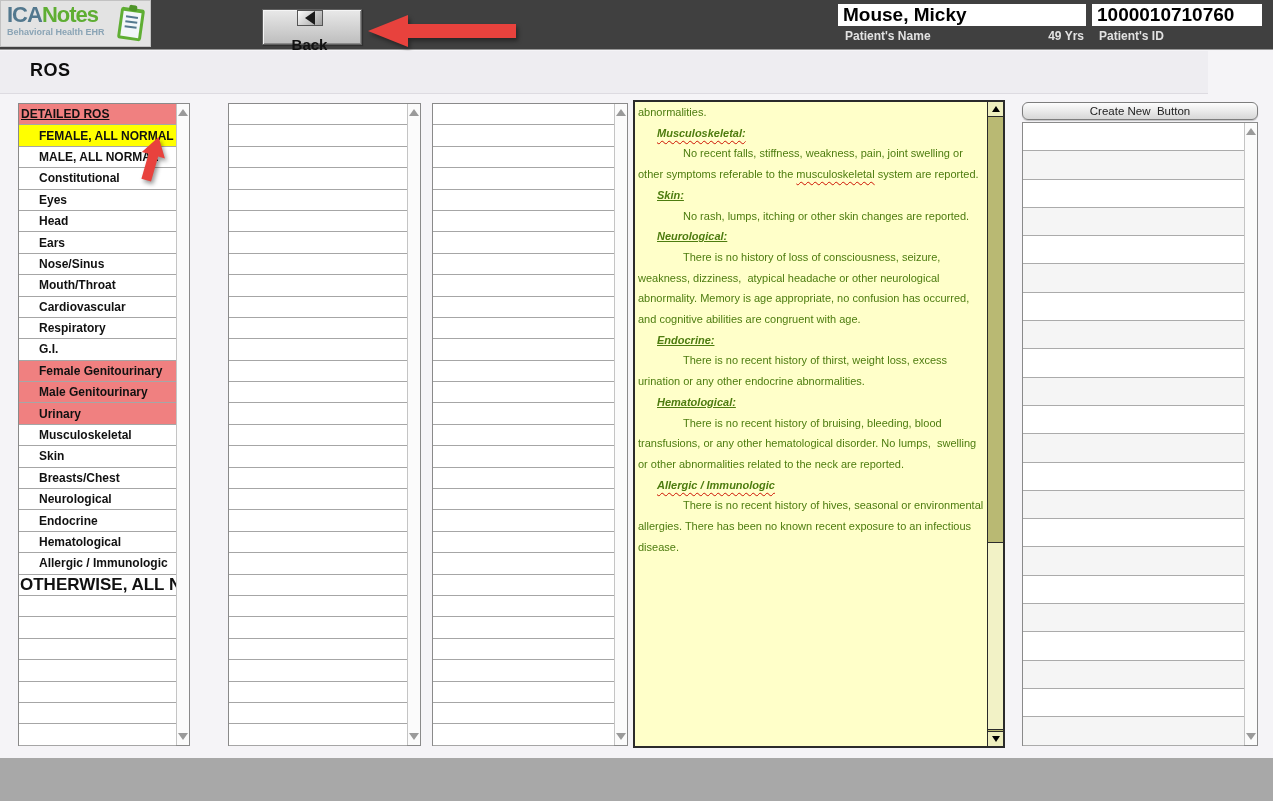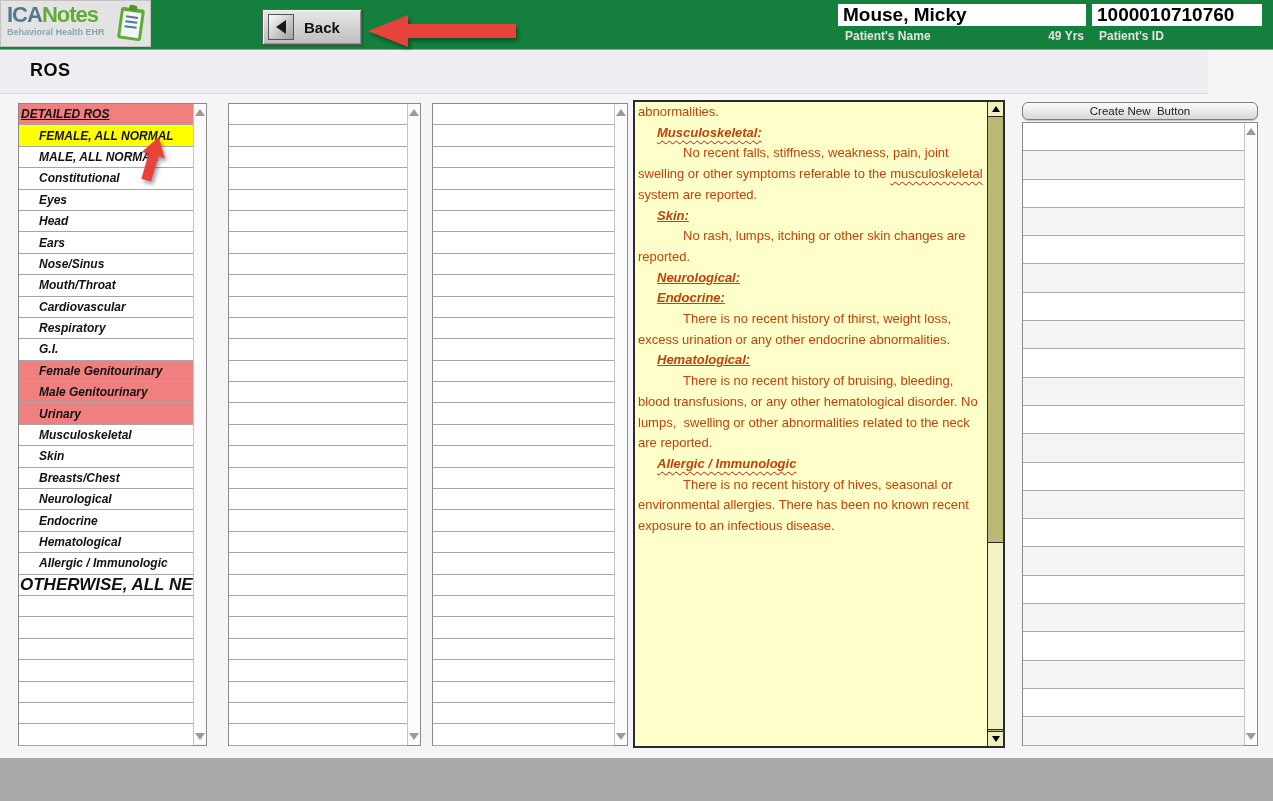--- a/index.html
+++ b/index.html
@@ -1,63 +1,63 @@
 <!DOCTYPE html>
 <html><head>
 <meta charset="utf-8">
 <style>
   * { margin:0; padding:0; box-sizing:border-box; }
   html,body { background:#888; }
   body { font-family:"Liberation Sans", sans-serif; }
   .screen { position:relative; width:1273px; height:801px; background:#f5f4f7; overflow:hidden; margin:0 auto; }
 
   
-  .topbar { position:absolute; left:0; top:0; width:1273px; height:50px; background:#15803d; border-bottom:1px solid #979797; }
+  .topbar { position:absolute; left:0; top:0; width:1273px; height:50px; background:#404040; border-bottom:1px solid #979797; }
   .logo { position:absolute; left:0; top:0; width:151px; height:47px; background:#e3e3e3; border:1px solid #c2c2c2; padding:2px 4px 0 6px; }
   .logo-line1 { font-weight:bold; font-size:22px; letter-spacing:-1px; line-height:24px; white-space:nowrap; }
   .ica { color:#53788e; } .notes { color:#5fae33; }
   .logo-sub { font-size:9px; font-weight:bold; color:#8aa4b5; letter-spacing:0; margin-top:0px; }
   .logo-badge { position:absolute; right:2px; top:3px; }
 
-  .backbtn { position:absolute; display:flex; align-items:center; gap:10px; background:linear-gradient(#e9e9e9,#bdbdbd); border:1px solid #5f5f5f; box-shadow:inset 1px 1px 0 #f5f5f5, inset -1px -1px 0 #8a8a8a, 1px 1px 1px rgba(0,0,0,.25); cursor:pointer; padding:0 10px 0 5px; }
+  .backbtn { position:absolute; display:flex; align-items:center; gap:10px; background:linear-gradient(#e9e9e9,#bdbdbd); border:1px solid #5f5f5f; box-shadow:inset 1px 1px 0 #f5f5f5, inset -1px -1px 0 #8a8a8a, 1px 1px 1px rgba(0,0,0,.25); cursor:pointer; padding:0 10px 0 5px;flex-direction:column; }
   .backbtn.top { left:262px; top:9px; width:100px; height:36px; }
   .backicon { display:flex; align-items:center; justify-content:center; width:26px; height:26px; background:linear-gradient(135deg,#fdfdfd,#9f9f9f); border:1px solid #555; }
   .tri-left { width:0; height:0; border-top:7px solid transparent; border-bottom:7px solid transparent; border-right:10px solid #1a1a1a; }
   .backlabel { font-size:15px; font-weight:bold; color:#111; }
 
   .pfield { position:absolute; top:4px; height:22px; background:#fff; font-size:19px; font-weight:bold; color:#000; line-height:22px; padding-left:5px; overflow:hidden; }
   .pname { left:838px; width:248px; }
   .pid   { left:1092px; width:170px; }
   .plabel { position:absolute; top:29px; font-size:12px; font-weight:bold; color:#e2e2e2; }
   .lname { left:845px; } .lage { left:1018px; width:66px; text-align:right; } .lid { left:1099px; }
 
   
   .titlebar { position:absolute; left:0; top:51px; width:1208px; height:43px; background:#eeedf1; border-bottom:1px solid #dddbe1; }
   .pagetitle { position:absolute; left:30px; top:9px; font-size:18px; font-weight:bold; color:#0d0d0d; letter-spacing:.5px; }
 
   
   .list { position:absolute; background:#fff; border:1px solid #8a8a8a; }
-  .leftlist { left:18px;  top:103px; width:189px; height:643px;font-style:italic; }
+  .leftlist { left:18px;  top:103px; width:172px; height:643px; }
   .midlist1 { left:228px; top:103px; width:193px; height:643px; }
   .midlist2 { left:432px; top:103px; width:196px; height:643px; }
   .rows { position:absolute; left:0; top:0; right:13px; bottom:0; }
   .lrow { height:21.4px; border-bottom:1px solid #a6a6a6; font-size:12px; font-weight:bold; color:#111; display:flex; align-items:center; padding-left:20px; white-space:nowrap; overflow:hidden; background:#fff; }
   .lrow.header { background:#f08080; text-decoration:underline; padding-left:2px; }
   .lrow.selected { background:#ffff00; }
   .lrow.category { background:#f08080; }
   .lrow.wide { padding-left:1px; font-size:17px; }
   .lrow.empty { background:#fff; }
   .scrollstrip { position:absolute; right:0; top:0; bottom:0; width:13px; background:#fbfbfb; border-left:1px solid #c4c4c4; }
   .tri { position:absolute; left:50%; transform:translateX(-50%); width:0; height:0; border-left:5px solid transparent; border-right:5px solid transparent; cursor:pointer; }
   .tri.up   { top:5px;    border-bottom:7px solid #9a9a9a; }
   .tri.down { bottom:5px; border-top:7px solid #9a9a9a; }
 
   
   .note { position:absolute; left:633px; top:100px; width:372px; height:648px; background:#ffffc9; border:2px solid #2b2b2b; }
-  .notetext { position:absolute; left:0; top:0; right:16px; bottom:0; padding:0 1px 16px 3px; font-size:13px; line-height:20.7px; color:#c2410c; overflow:hidden; cursor:text; }
+  .notetext { position:absolute; left:0; top:0; right:16px; bottom:0; padding:0 1px 16px 3px; font-size:11px; line-height:20.7px; color:#4d7c0f; overflow:hidden; cursor:text; }
   .nh { margin-left:19px; font-weight:bold; font-style:italic; }
   .hu { text-decoration:underline; }
   .sq { text-decoration:underline; text-decoration-style:wavy; text-decoration-color:#cc1100; text-decoration-thickness:1px; text-underline-offset:3px; }
   .nb { text-indent:45px; white-space:pre-wrap; }
   .nfrag { white-space:pre-wrap; }
   .notescroll { position:absolute; right:0; top:0; bottom:0; width:16px; border-left:1px solid #2b2b2b; background:#b9b973; }
   .nsarrow { position:absolute; left:0; right:0; height:15px; background:#eeeebe; display:flex; align-items:center; justify-content:center; cursor:pointer; }
   .nsarrow.up { top:0; border-bottom:1px solid #2b2b2b; }
   .nsarrow.down { bottom:0; border-top:1px solid #2b2b2b; }
   .ntri-up { width:0; height:0; border-left:4px solid transparent; border-right:4px solid transparent; border-bottom:6px solid #000; }
@@ -240,20 +240,21 @@
     </div>
 
     <div class="note">
       <div class="notetext" id="note-content">
           <div class="nfrag">abnormalities.</div>
           <div class="nh"><span class="hu sq">Musculoskeletal:</span></div>
           <p class="nb">No recent falls, stiffness, weakness, pain, joint swelling or other symptoms referable to the <span class="sq">musculoskeletal</span> system are reported.</p>
           <div class="nh"><span class="hu">Skin:</span></div>
           <p class="nb">No rash, lumps, itching or other skin changes are reported.</p>
           <div class="nh"><span class="hu">Neurological:</span></div>
+          <p class="nb">There is no history of loss of consciousness, seizure, weakness, dizziness,  atypical headache or other neurological abnormality. Memory is age appropriate, no confusion has occurred, and cognitive abilities are congruent with age.</p>
           <div class="nh"><span class="hu">Endocrine:</span></div>
           <p class="nb">There is no recent history of thirst, weight loss, excess urination or any other endocrine abnormalities.</p>
           <div class="nh"><span class="hu">Hematological:</span></div>
           <p class="nb">There is no recent history of bruising, bleeding, blood transfusions, or any other hematological disorder. No lumps,  swelling or other abnormalities related to the neck are reported.</p>
           <div class="nh"><span class="hu sq">Allergic / Immunologic</span></div>
           <p class="nb">There is no recent history of hives, seasonal or environmental allergies. There has been no known recent exposure to an infectious disease.</p>
         </div>
       <div class="notescroll">
         <div class="nsarrow up">
             <div class="ntri-up"></div>

